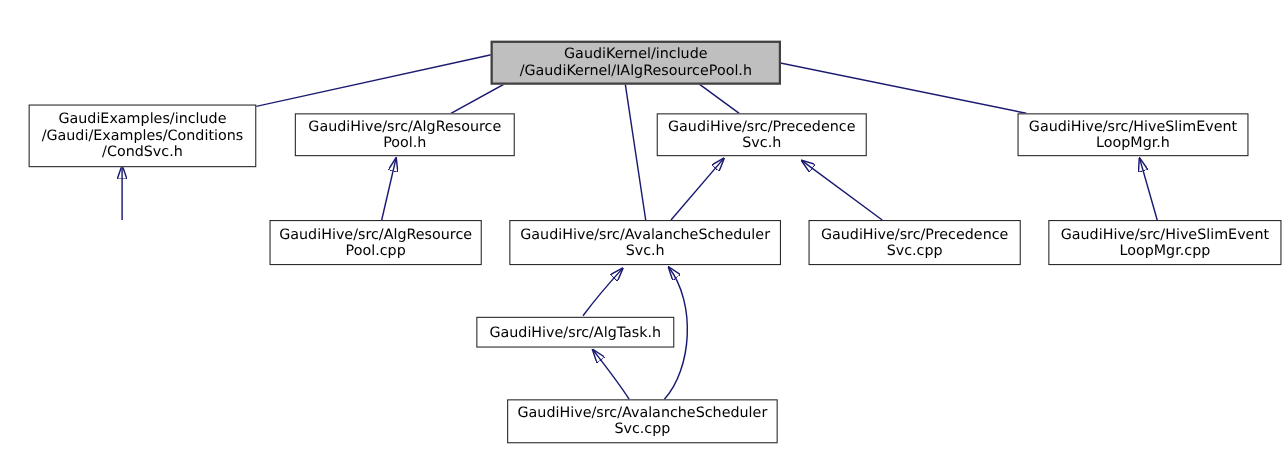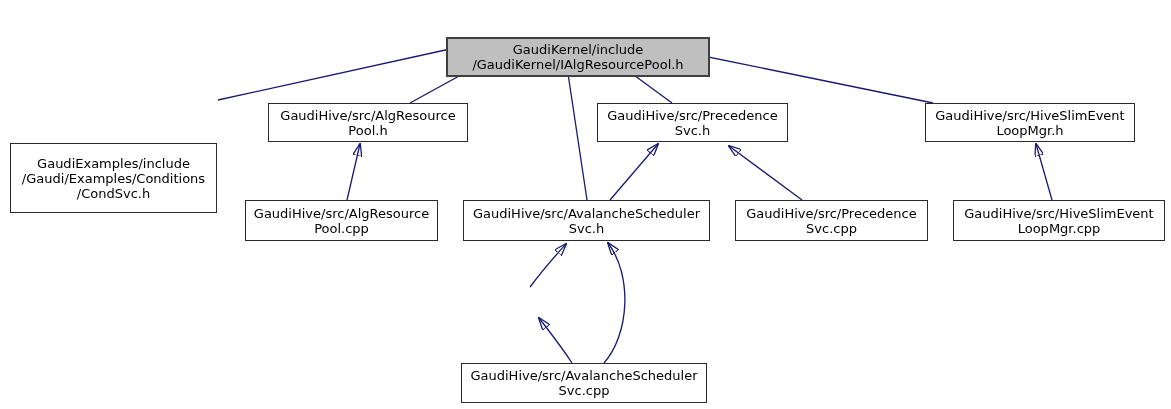--- a/index.html
+++ b/index.html
@@ -69,21 +69,21 @@
     <path d="M802,200 L729,146" marker-end="url(#arrow)"></path>
     <path d="M1052,200 L1036,144" marker-end="url(#arrow)"></path>
     <path d="M530,287 C545,267 556,255 566,244" marker-end="url(#arrow)"></path>
     <path d="M572,363 C561,346 549,331 539,318" marker-end="url(#arrow)"></path>
     <path d="M604,363 C629,335 633,276 608,243" marker-end="url(#arrow)"></path>
   </svg>
 
   <div class="node highlight" style="left:446px; top:5px; width:264px; height:40px;margin-top:32px;">GaudiKernel/include
 /GaudiKernel/IAlgResourcePool.h</div>
 
-  <div class="node" style="left:10px; top:95px; width:207px; height:70px;margin-top:48px;">GaudiExamples/include
+  <div class="node" style="left:26px; top:95px; width:207px; height:57px;">GaudiExamples/include
 /Gaudi/Examples/Conditions
 /CondSvc.h</div>
 
   <div class="node" style="left:268px; top:103px; width:200px; height:39px;">GaudiHive/src/AlgResource
 Pool.h</div>
 
   <div class="node" style="left:597px; top:103px; width:191px; height:39px;">GaudiHive/src/Precedence
 Svc.h</div>
 
   <div class="node" style="left:925px; top:103px; width:210px; height:39px;">GaudiHive/src/HiveSlimEvent
@@ -95,17 +95,18 @@
 
   <div class="node" style="left:463px; top:200px; width:247px; height:41px;">GaudiHive/src/AvalancheScheduler
 Svc.h</div>
 
   <div class="node" style="left:735px; top:200px; width:193px; height:41px;">GaudiHive/src/Precedence
 Svc.cpp</div>
 
   <div class="node" style="left:953px; top:200px; width:212px; height:41px;">GaudiHive/src/HiveSlimEvent
 LoopMgr.cpp</div>
 
+  <div class="node" style="left:433px; top:288px; width:180px; height:28px;">GaudiHive/src/AlgTask.h</div>
 
   <div class="node" style="left:461px; top:363px; width:246px; height:40px;">GaudiHive/src/AvalancheScheduler
 Svc.cpp</div>
 
 </div>
 
 </body></html>

